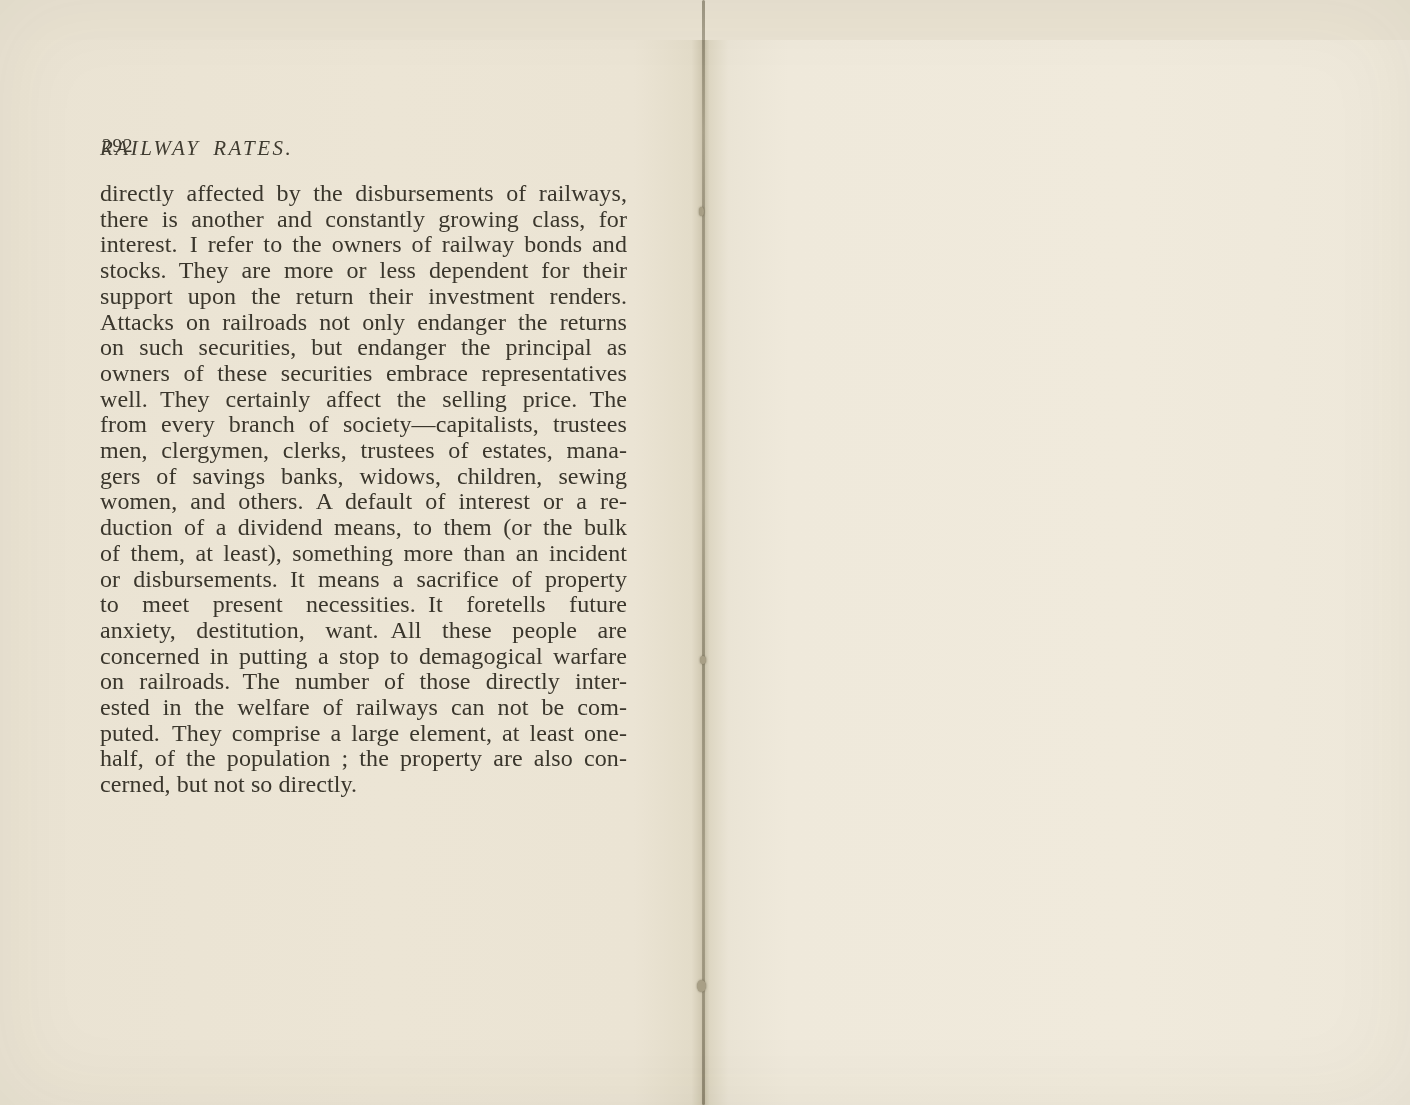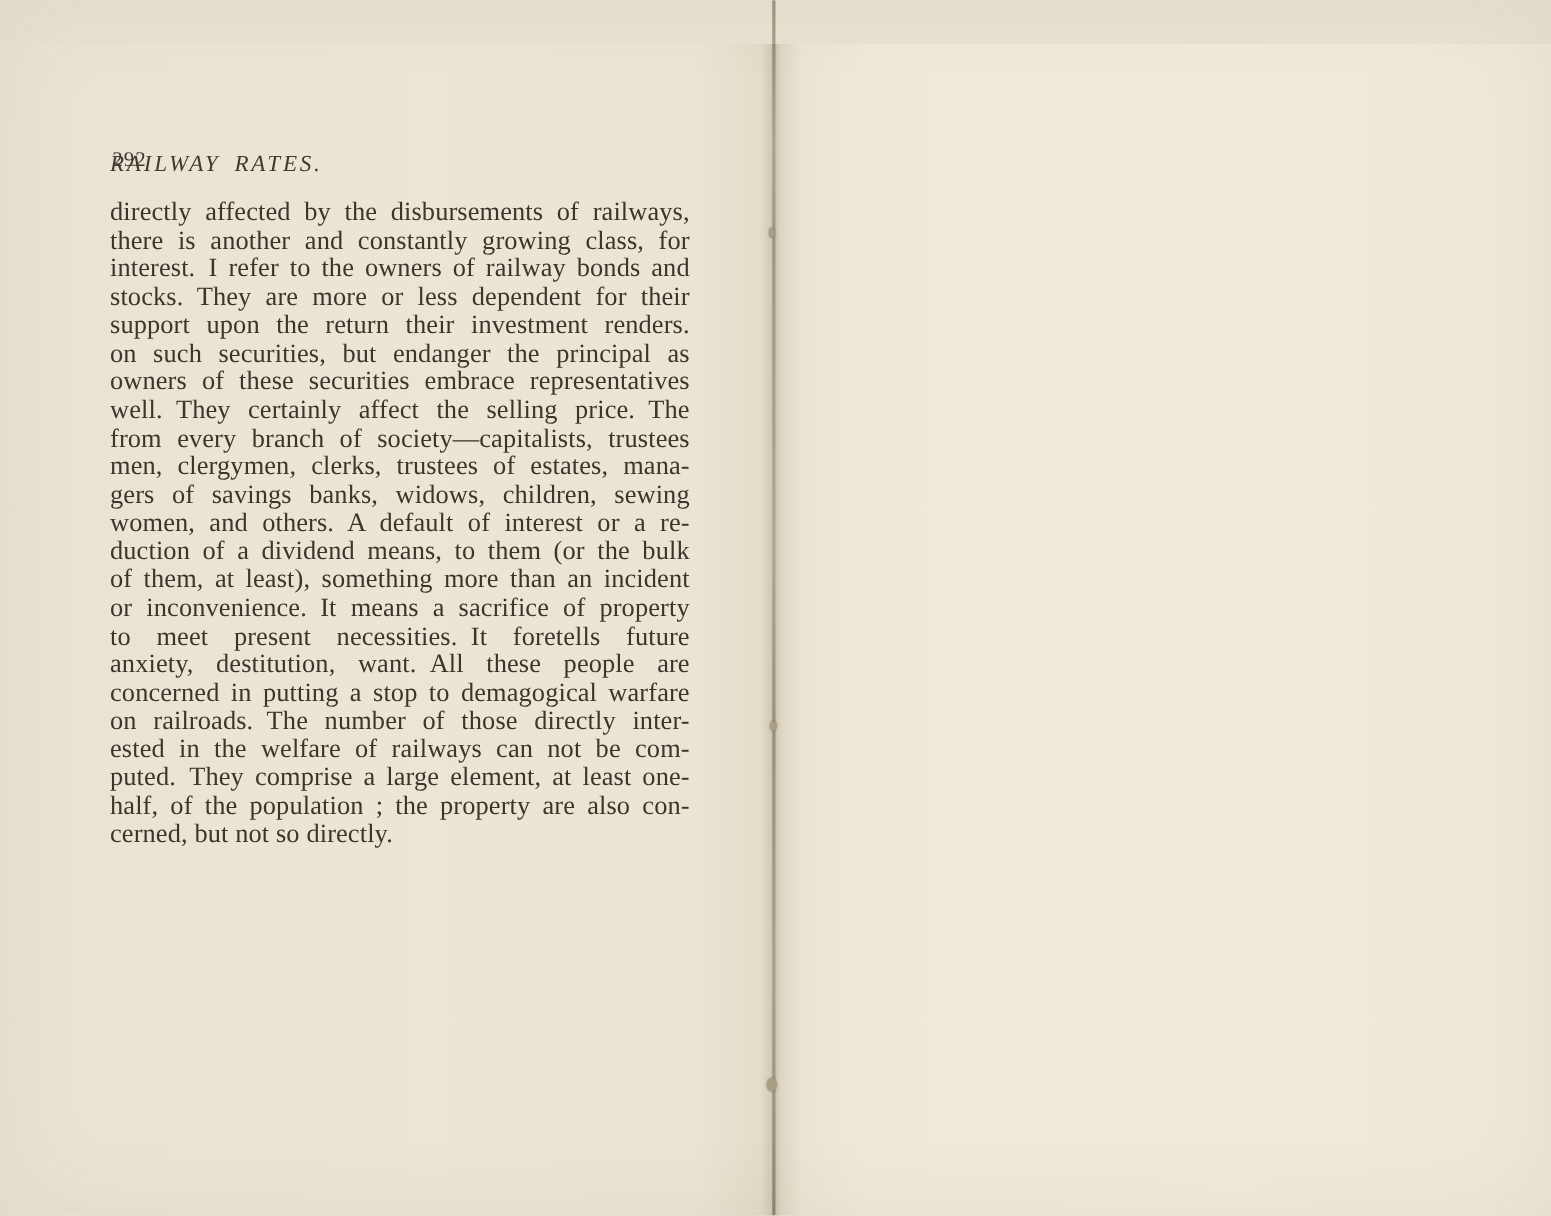--- a/index.html
+++ b/index.html
@@ -66,30 +66,31 @@
       <span class="lp-pagenum">292</span>
       <span class="lp-runhead">RAILWAY RATES.</span>
     </div>
     <div class="lp-body bodytext">
         <div class="para">
           <div class="tline firstline">directly affected by the disbursements of railways,</div>
           <div class="tline">there is another and constantly growing class, for</div>
           <div class="tline">interest. I refer to the owners of railway bonds and</div>
           <div class="tline">stocks. They are more or less dependent for their</div>
           <div class="tline">support upon the return their investment renders.</div>
+          <div class="tline">Attacks on railroads not only endanger the returns</div>
           <div class="tline">on such securities, but endanger the principal as</div>
           <div class="tline">owners of these securities embrace representatives</div>
           <div class="tline">well. They certainly affect the selling price. The</div>
           <div class="tline">from every branch of society—capitalists, trustees</div>
           <div class="tline">men, clergymen, clerks, trustees of estates, mana-</div>
           <div class="tline">gers of savings banks, widows, children, sewing</div>
           <div class="tline">women, and others. A default of interest or a re-</div>
           <div class="tline">duction of a dividend means, to them (or the bulk</div>
           <div class="tline">of them, at least), something more than an incident</div>
-          <div class="tline">or inconvenience. It means a sacrifice of property</div>
+          <div class="tline">or disbursements. It means a sacrifice of property</div>
           <div class="tline">to meet present necessities. It foretells future</div>
           <div class="tline">anxiety, destitution, want. All these people are</div>
           <div class="tline">concerned in putting a stop to demagogical warfare</div>
           <div class="tline">on railroads. The number of those directly inter-</div>
           <div class="tline">ested in the welfare of railways can not be com-</div>
           <div class="tline">puted. They comprise a large element, at least one-</div>
           <div class="tline">half, of the population ; the property are also con-</div>
           <div class="tline lastline">cerned, but not so directly.</div>
         </div>
       </div>

